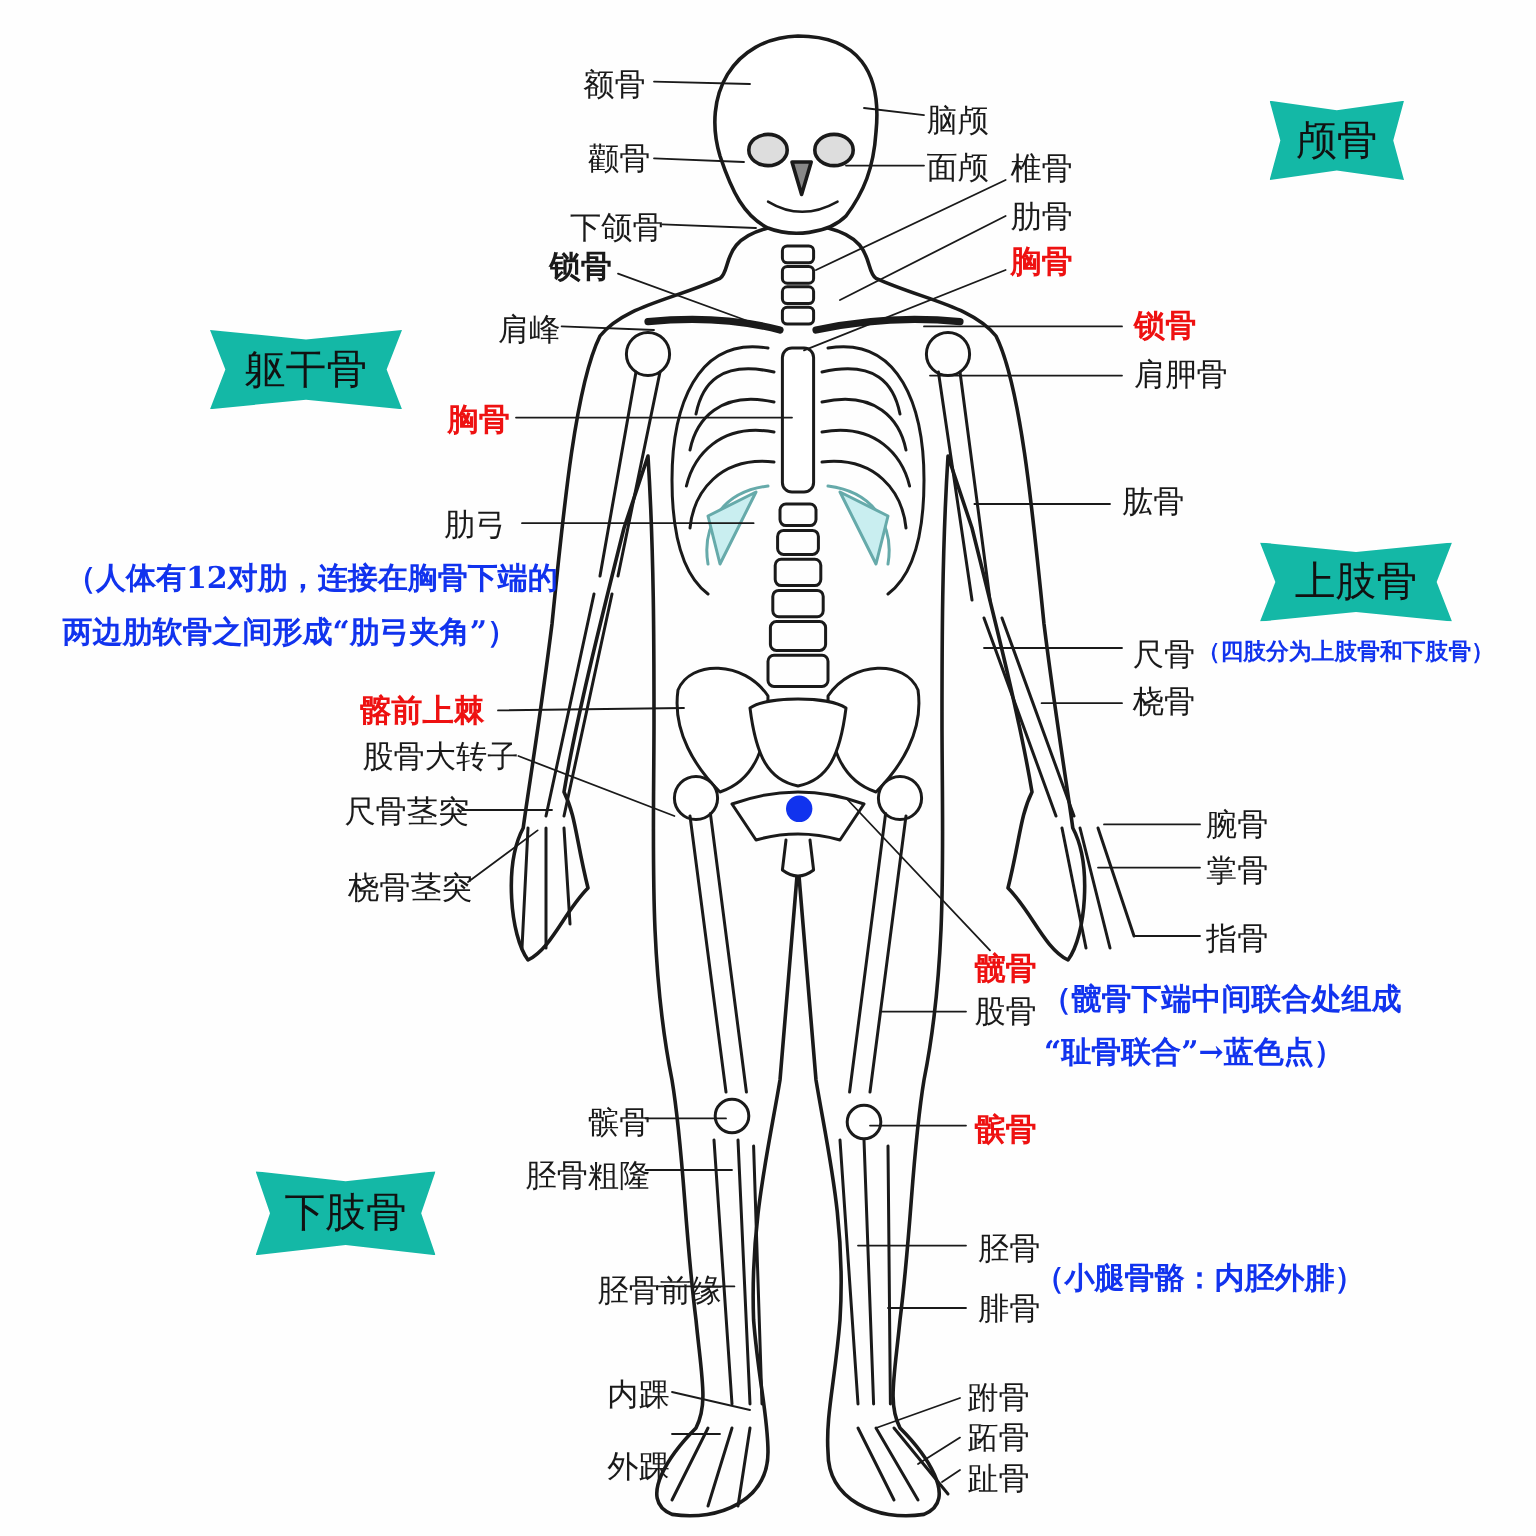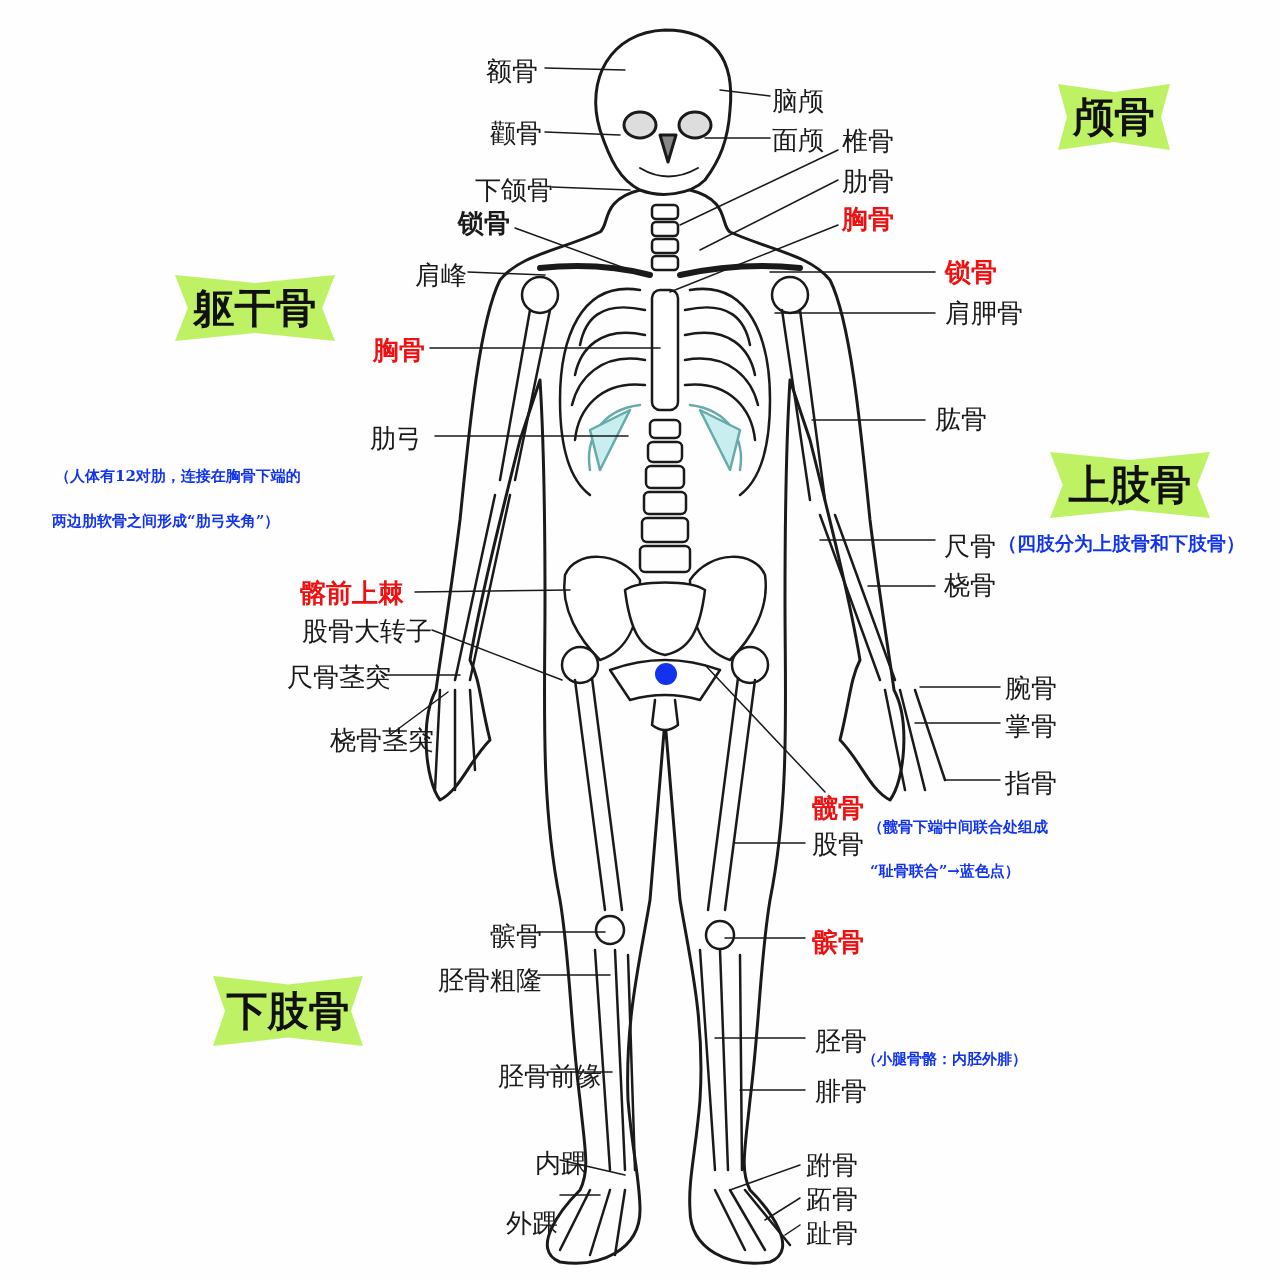--- a/index.html
+++ b/index.html
@@ -1,24 +1,24 @@
 <!DOCTYPE html>
 <html><head>
 <meta charset="utf-8">
 <style>
   html,body{margin:0;padding:0;}
   body{width:1280px;height:1280px;position:relative;background:#fefefe;overflow:hidden;font-family:"DejaVu Serif","Liberation Serif",serif;}
   #skeleton{position:absolute;left:0;top:0;width:1280px;height:1280px;}
   .lbl{position:absolute;font-size:26px;color:#1a1a1a;white-space:nowrap;line-height:1;}
   .lbl.red{color:#ee1111;font-weight:bold;}
   .lbl.bold{font-weight:bold;}
-  .note{position:absolute;font-size:15px;color:#1133ee;font-weight:bold;white-space:nowrap;line-height:1;}
+  .note{position:absolute;font-size:25px;color:#1133ee;font-weight:bold;white-space:nowrap;line-height:1;}
   .note.small{font-size:19px;}
-  .banner{position:absolute;background:#bef264;display:flex;align-items:center;justify-content:center;font-size:41px;color:#111;
-    clip-path:polygon(0 0,50% 12%,100% 0,92% 50%,100% 100%,50% 88%,0 100%,8% 50%);font-weight:bold;}
+  .banner{position:absolute;background:#14b8a6;display:flex;align-items:center;justify-content:center;font-size:34px;color:#111;
+    clip-path:polygon(0 0,50% 12%,100% 0,92% 50%,100% 100%,50% 88%,0 100%,8% 50%);}
   .pub{position:absolute;width:22px;height:22px;border-radius:50%;background:#1133ee;}
 </style>
 </head>
 <body>
 
 <svg id="skeleton" viewBox="0 0 1280 1280" xmlns="http://www.w3.org/2000/svg" fill="none" stroke="#1a1a1a" stroke-width="3" stroke-linejoin="round" stroke-linecap="round">
 
   <path d="M640 190 C600 200 610 225 600 232 C560 250 520 255 500 280 C480 320 470 420 460 520 C450 600 440 660 436 690 C420 720 425 780 440 800 C460 790 470 760 490 740 C480 700 480 680 470 660 C480 600 500 520 520 440 L540 380 C545 460 545 540 545 600 C545 700 540 800 560 900 C570 960 570 1020 580 1100 C585 1150 590 1170 580 1190 C560 1210 530 1250 560 1262 C600 1268 640 1250 640 1210 C640 1180 632 1150 628 1100 C625 1020 640 960 650 900 C655 840 660 780 665 720 C670 780 675 840 680 900 C690 960 705 1020 700 1100 C696 1150 688 1180 690 1210 C690 1250 730 1268 770 1262 C800 1250 770 1210 750 1190 C740 1170 745 1150 750 1100 C760 1020 760 960 770 900 C790 800 785 700 785 600 C785 540 785 460 790 380 L810 440 C830 520 850 600 860 660 C850 680 850 700 840 740 C860 760 870 790 890 800 C905 780 910 720 894 690 C890 660 880 600 870 520 C860 420 850 320 830 280 C810 255 770 250 730 232 C720 225 730 200 690 190 Z" stroke-width="3"></path>
 
   <path d="M665 30 C610 32 585 80 600 130 C610 160 620 180 640 190 C660 198 690 195 705 180 C720 160 728 140 730 110 C735 60 715 30 665 30 Z" fill="#fff"></path>
@@ -162,25 +162,25 @@
 <div class="lbl" style="left:486px;top:58px;">额骨</div>
 <div class="lbl" style="left:490px;top:120px;">颧骨</div>
 <div class="lbl" style="left:475px;top:177px;">下颌骨</div>
 <div class="lbl bold" style="left:458px;top:210px;">锁骨</div>
 <div class="lbl" style="left:415px;top:262px;">肩峰</div>
 <div class="lbl red" style="left:373px;top:337px;">胸骨</div>
 <div class="lbl" style="left:370px;top:425px;">肋弓</div>
 <div class="lbl red" style="left:300px;top:580px;">髂前上棘</div>
 <div class="lbl" style="left:302px;top:618px;text-align:center;">股骨大转子</div>
 <div class="lbl" style="left:287px;top:664px;">尺骨茎突</div>
-<div class="lbl" style="left:290px;top:727px;margin-left:40px;">桡骨茎突</div>
+<div class="lbl" style="left:290px;top:727px;">桡骨茎突</div>
 <div class="lbl" style="left:490px;top:923px;">髌骨</div>
 <div class="lbl" style="left:438px;top:967px;">胫骨粗隆</div>
 <div class="lbl" style="left:450px;top:1063px;margin-left:48px;">胫骨前缘</div>
-<div class="lbl" style="left:506px;top:1150px;margin-left:29px;">内踝</div>
+<div class="lbl" style="left:506px;top:1150px;">内踝</div>
 <div class="lbl" style="left:506px;top:1210px;">外踝</div>
 
 <div class="lbl" style="left:772px;top:88px;">脑颅</div>
 <div class="lbl" style="left:772px;top:127px;">面颅</div>
 <div class="lbl" style="left:842px;top:128px;">椎骨</div>
 <div class="lbl" style="left:842px;top:168px;">肋骨</div>
 <div class="lbl red" style="left:842px;top:206px;">胸骨</div>
 <div class="lbl red" style="left:945px;top:259px;">锁骨</div>
 <div class="lbl" style="left:945px;top:300px;">肩胛骨</div>
 <div class="lbl" style="left:935px;top:406px;">肱骨</div>

